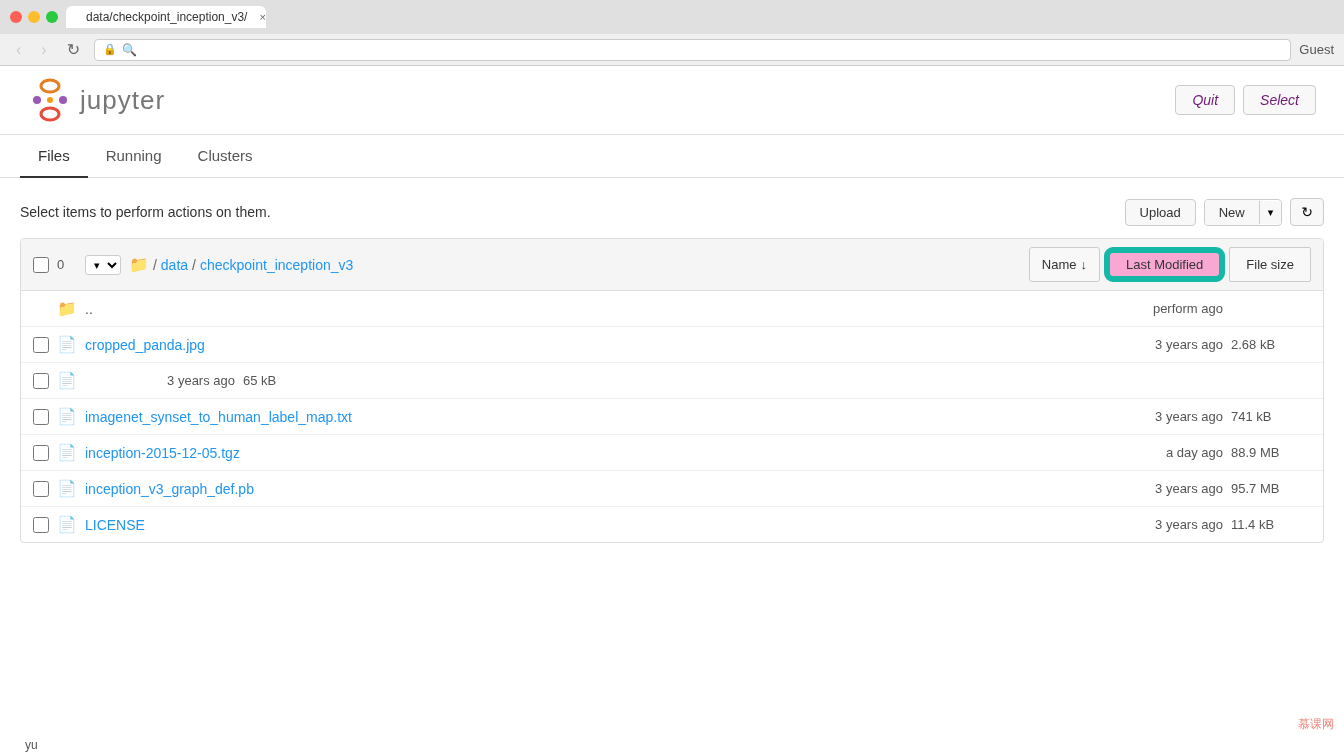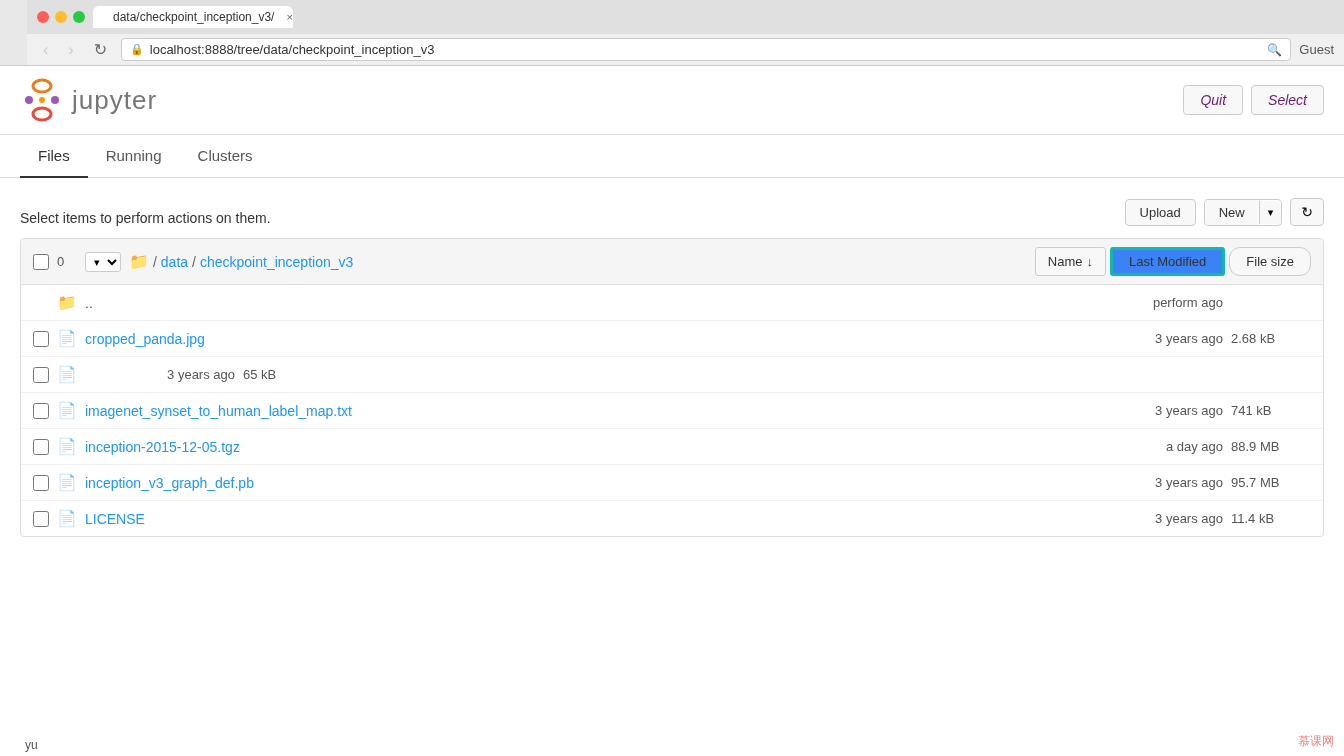--- a/index.html
+++ b/index.html
@@ -7,21 +7,20 @@
       font-family: -apple-system, BlinkMacSystemFont, "Helvetica Neue", Arial, sans-serif;
       font-size: 14px;
       background: #fff;
       color: #333;
     }
 
     
     .browser-chrome {
       background: #e8e8e8;
       border-bottom: 1px solid #ccc;
-      padding-left: 27px;
     }
     .browser-titlebar {
       display: flex;
       align-items: center;
       padding: 6px 10px;
       background: #e0e0e0;
       gap: 8px;
     }
     .window-buttons {
       display: flex;
@@ -99,21 +98,21 @@
 
     
     .jupyter-app {
       min-height: 680px;
       background: #fff;
     }
     .jupyter-header {
       display: flex;
       align-items: center;
       justify-content: space-between;
-      padding: 12px 20px;
+      padding: 12px 28px;
       border-bottom: 1px solid #e0e0e0;
     }
     .jupyter-logo {
       display: flex;
       align-items: center;
       gap: 8px;
     }
     .jupyter-logo-icon {
       width: 44px;
       height: 44px;
@@ -157,21 +156,21 @@
       color: #333;
       border-bottom: 2px solid #333;
     }
 
     
     .file-browser {
       padding: 20px;
     }
     .file-browser-toolbar {
       display: flex;
-      align-items: flex-end;
+      align-items: center;
       justify-content: space-between;
       margin-bottom: 12px;
     }
     .toolbar-left {
       font-size: 14px;
       color: #333;
     }
     .toolbar-right {
       display: flex;
       align-items: center;
@@ -283,34 +282,34 @@
       border-radius: 3px;
       cursor: pointer;
       font-size: 13px;
       color: #333;
       display: flex;
       align-items: center;
       gap: 4px;
     }
     .col-lastmod {
       padding: 4px 16px;
-      border: 3px solid #14b8a6;
-      background: #3b82f6;
+      border: 6px solid #14b8a6;
+      background: #f9a8d4;
       margin-left: 4px;
-      border-radius: 3px;
+      border-radius: 9px;
       font-size: 13px;
       color: #333;
       cursor: pointer;
     }
     .col-filesize {
       padding: 4px 16px;
       border: 1px solid #ccc;
       background: #f8f8f8;
       margin-left: 4px;
-      border-radius: 11px;
+      border-radius: 2px;
       font-size: 13px;
       color: #333;
       cursor: pointer;
     }
 
     
     .file-row {
       display: flex;
       align-items: center;
       padding: 8px 12px;
@@ -356,21 +355,21 @@
       bottom: 0;
       left: 13px;
       padding: 4px 12px;
       font-size: 12px;
       color: #555;
     }
 
     
     .watermark {
       position: fixed;
-      bottom: 6px;
+      bottom: 23px;
       right: 10px;
       font-size: 12px;
       color: #e74c3c;
       opacity: 0.7;
     }
   </style>
 </head>
 <body>
 
 <div class="browser-chrome">
@@ -385,21 +384,20 @@
       <span>data/checkpoint_inception_v3/</span>
       <span class="tab-close">×</span>
     </div>
   </div>
   <div class="browser-addressbar">
     <button class="nav-btn disabled">‹</button>
     <button class="nav-btn disabled">›</button>
     <button class="nav-btn">↻</button>
     <div class="address-bar">
       <span class="lock-icon">🔒</span>
-      <span class="address-text">localhost:8888/tree/data/checkpoint_inception_v3</span>
       <span class="search-icon">🔍</span>
     </div>
     <span class="guest-label">Guest</span>
   </div>
 </div>
 
 <div class="jupyter-app">
   <div class="jupyter-header">
     <div class="jupyter-logo">
 

